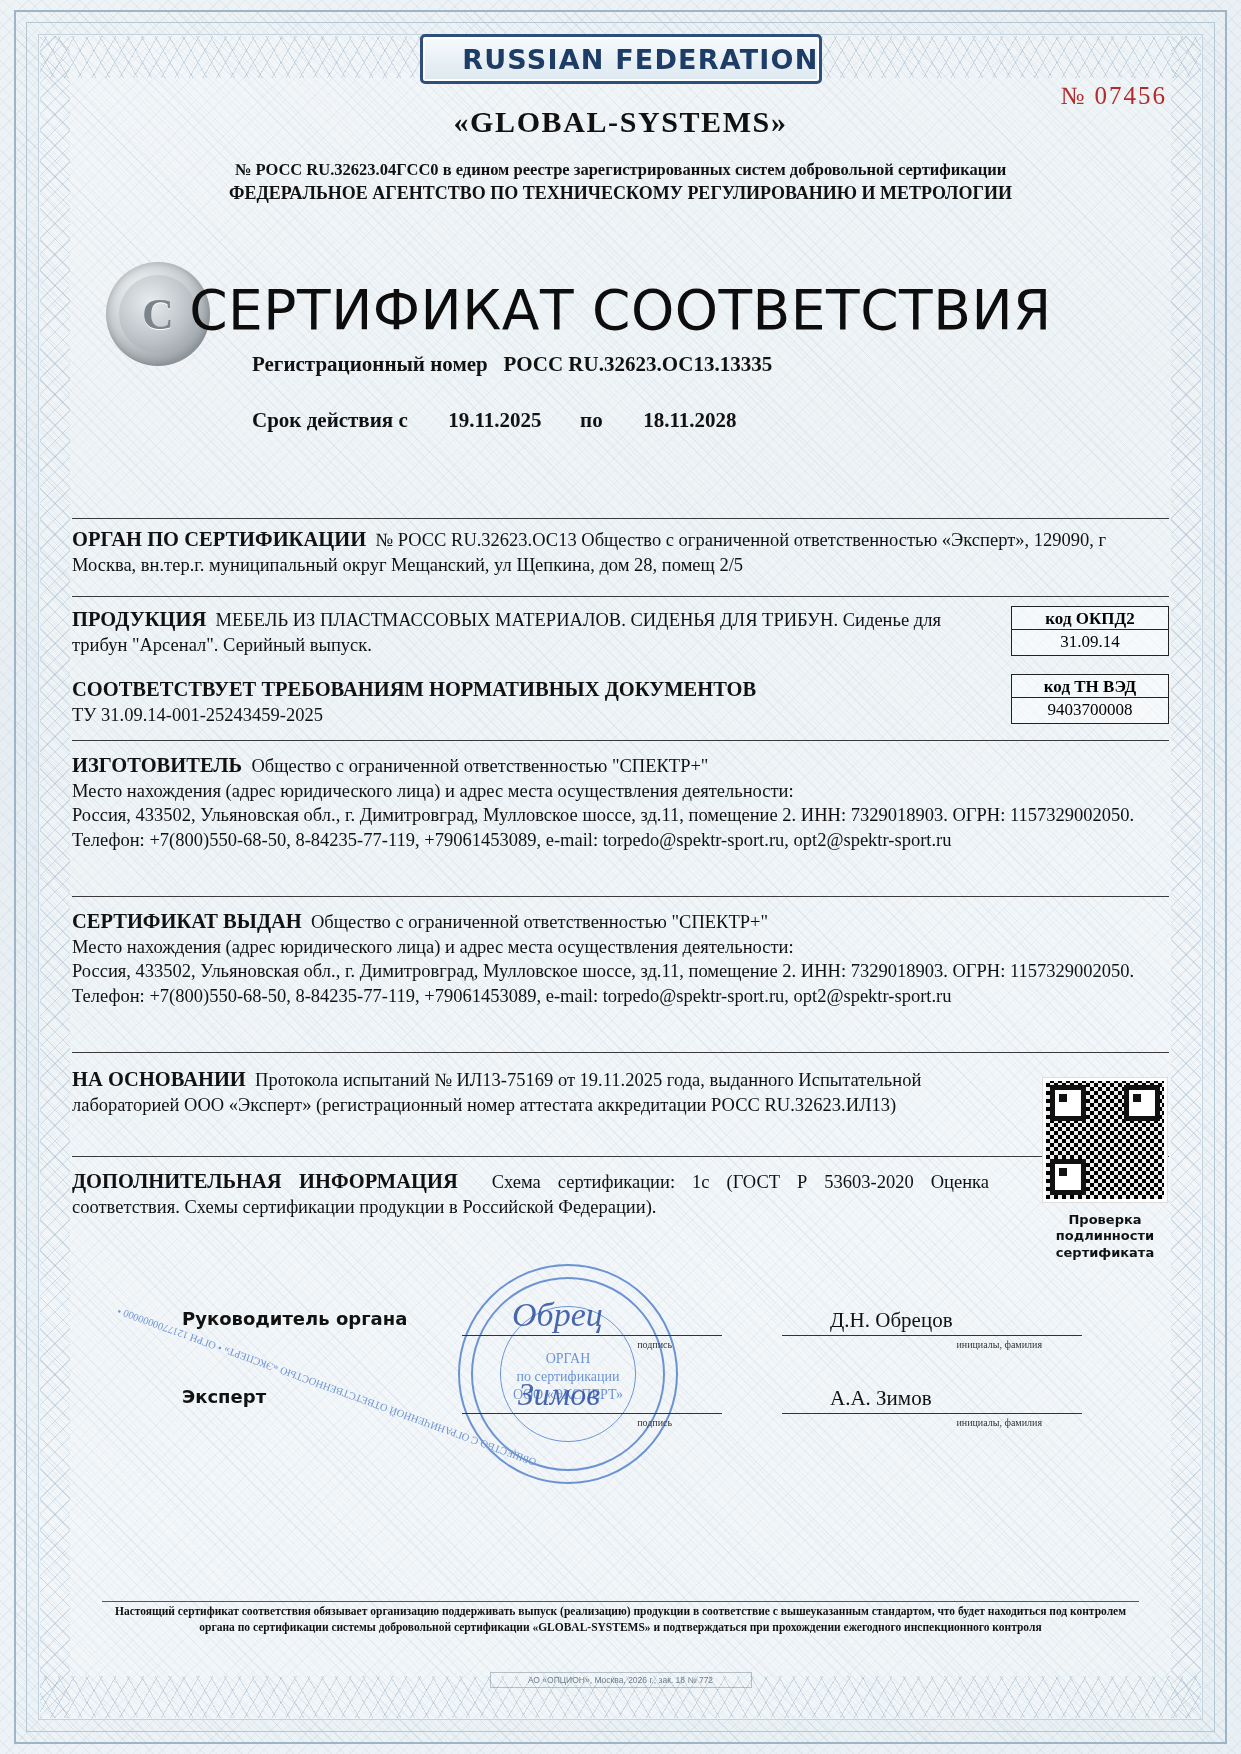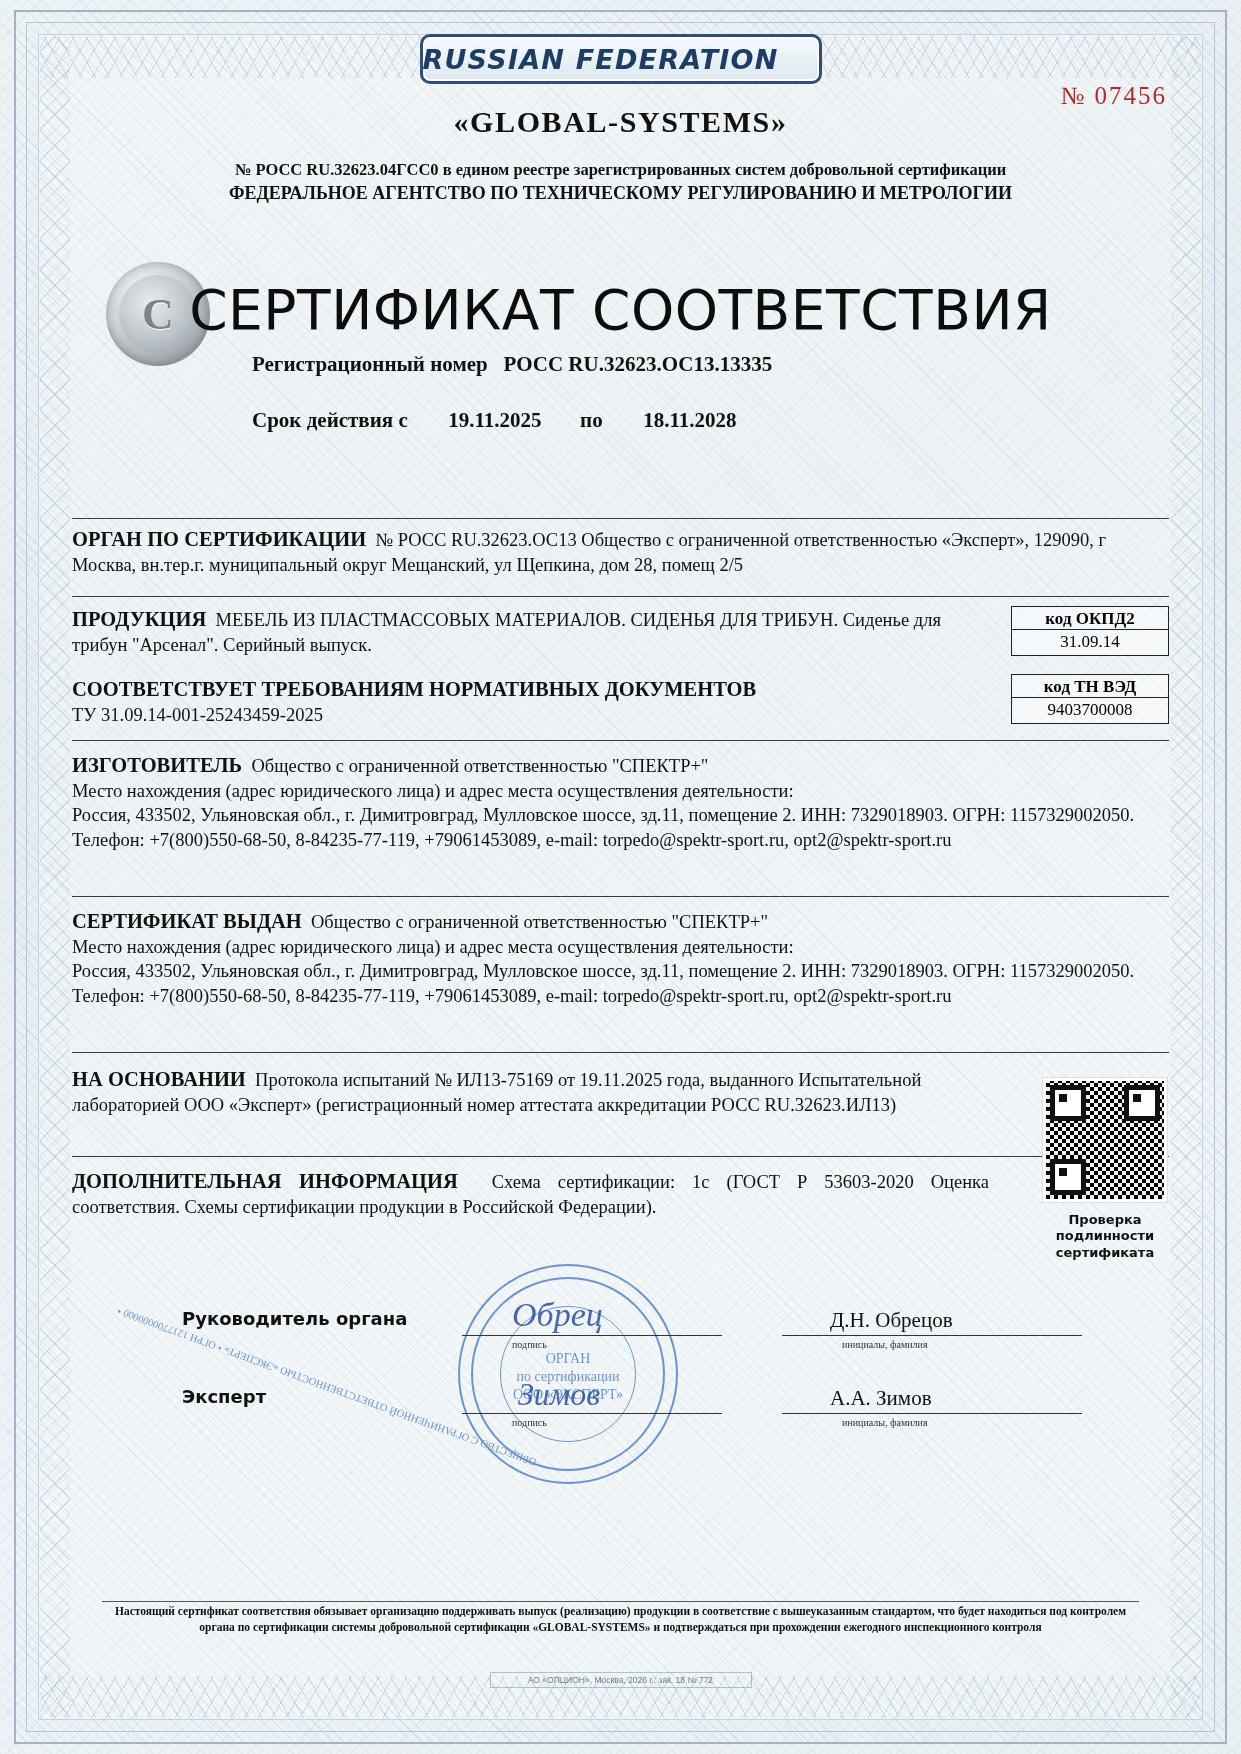--- a/index.html
+++ b/index.html
@@ -70,27 +70,26 @@
 
   
   .banner {
     position: absolute;
     left: 50%;
     transform: translateX(-50%);
     top: -6px;
     width: 396px;
     height: 44px;
     border: 3px solid #2e4f7a;
-    border-radius: 10px;
+    border-radius: 5px;
     background: linear-gradient(180deg, #f6fafc 0%, #dde8ef 100%);
     box-shadow: inset 0 0 0 2px #ffffff;
     display: flex;
     align-items: center;
-    justify-content: flex-start;
-    font-style: italic;
+    justify-content: flex-end;
   }
   .banner-text {
     font-family: "DejaVu Sans", sans-serif;
     font-weight: bold;
     font-size: 27px;
     letter-spacing: 1.2px;
     color: #1d3c66;
     white-space: nowrap;
   }
 
@@ -300,21 +299,21 @@
     height: 1px;
     background: #333;
     bottom: 6px;
   }
   .sign-cap {
     position: absolute;
     font-family: "Liberation Serif", serif;
     font-size: 10px;
     color: #333;
     bottom: -8px;
-    text-align: left;
+    text-align: right;
   }
   .sign-name {
     position: absolute;
     font-family: "Liberation Serif", serif;
     font-size: 21px;
     color: #111;
     bottom: 9px;
   }
 
   .stamp {

